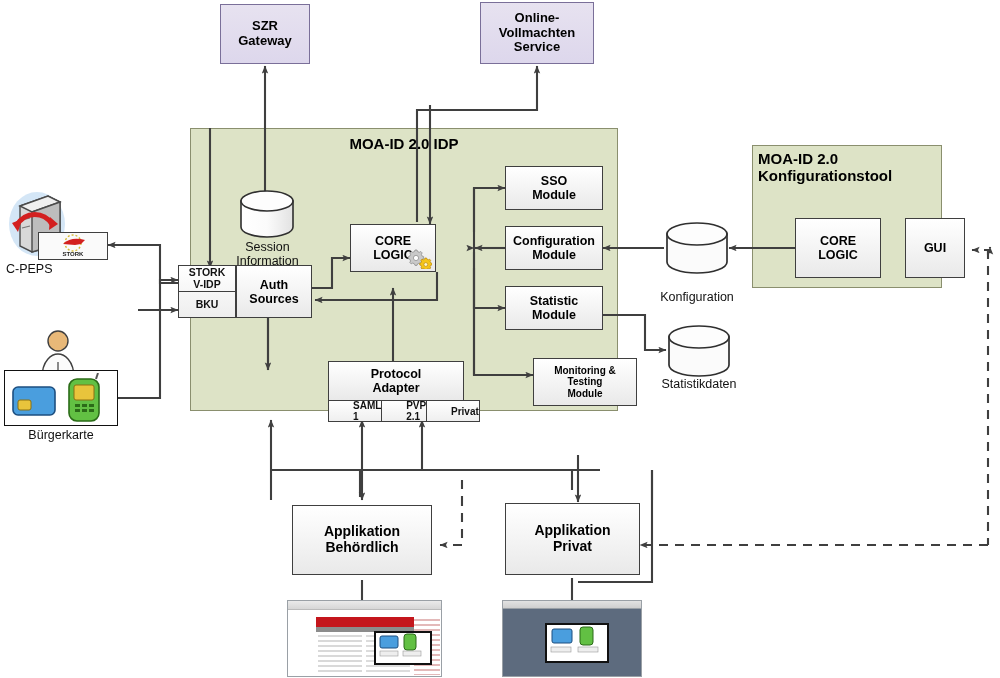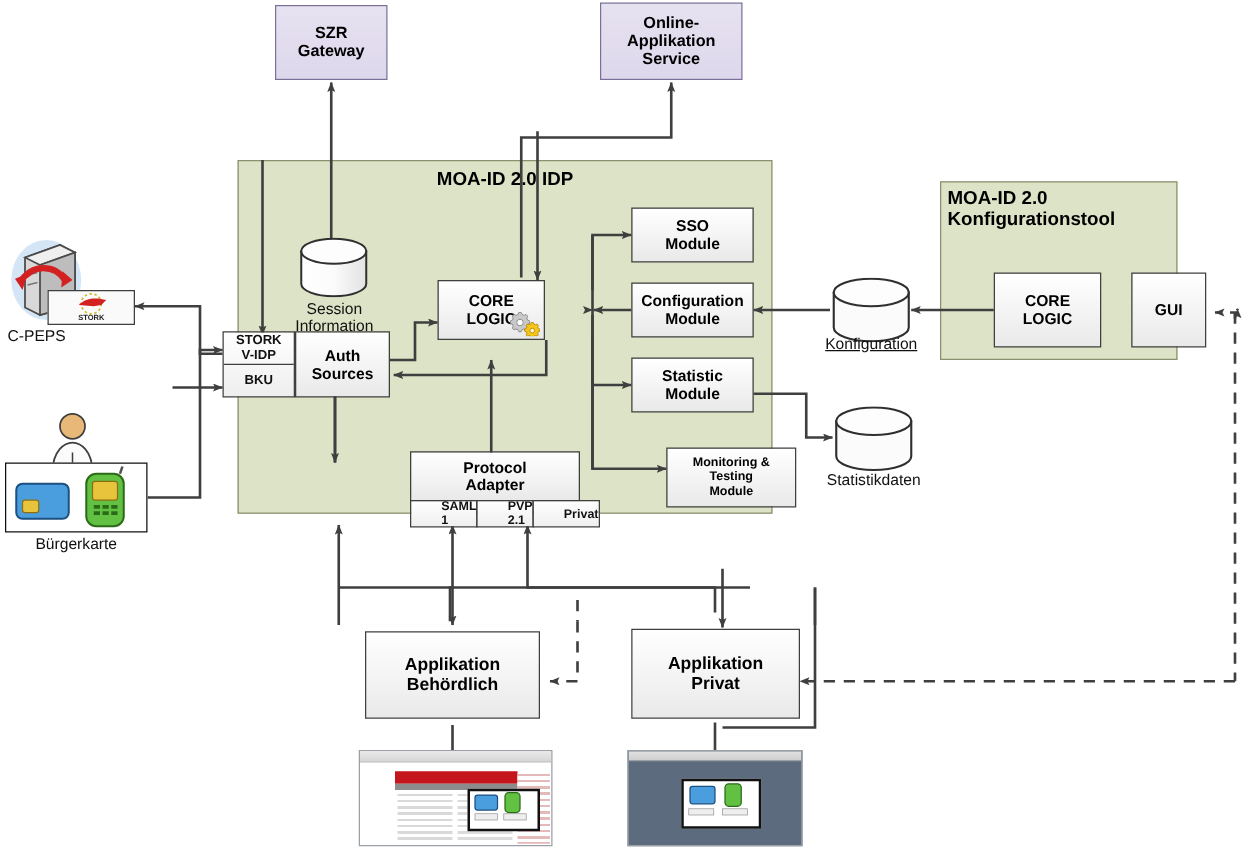--- a/index.html
+++ b/index.html
@@ -116,21 +116,21 @@
     </g>
     <g fill="none" stroke="#3f3f3f" stroke-width="2.1" stroke-dasharray="9,7">
       <path d="M988,250 L988,545"></path>
       <path d="M462,480 L462,497"></path>
     </g>
   </svg>
 
   <div class="node box purple lbl2" style="left:220px;top:4px;width:90px;height:60px;text-align:center;">SZR
 Gateway</div>
   <div class="node box purple lbl2" style="left:480px;top:2px;width:114px;height:62px;">Online-
-Applikation
+Vollmachten
 Service</div>
 
   <div class="cyl" style="left:238px;top:190px;width:58px;height:48px;">
     <svg width="58" height="48" viewBox="0 0 58 48">
       <defs>
           <linearGradient id="cg1" x1="0" y1="0" x2="1" y2="0">
         <stop offset="0" stop-color="#ffffff"></stop>
             <stop offset="0.5" stop-color="#fbfbfb"></stop>
         <stop offset="1" stop-color="#e2e2e2"></stop>
           </linearGradient>
@@ -184,21 +184,21 @@
     <div>PVP 2.1</div>
     <div>Privat</div>
   </div>
 
   <div class="cyl" style="left:664px;top:222px;width:66px;height:52px;">
     <svg width="66" height="52" viewBox="0 0 66 52">
       <path d="M3,12 L3,40 A30,11 0 0,0 63,40 L63,12 Z" fill="#fbfbfb" stroke="#2f2f2f" stroke-width="1.7"></path>
       <ellipse cx="33" cy="12" rx="30" ry="11" fill="#fdfdfd" stroke="#2f2f2f" stroke-width="1.7"></ellipse>
     </svg>
   </div>
-  <div class="cap" style="left:640px;top:268px;width:114px;text-decoration:underline;">Konfiguration</div>
+  <div class="cap" style="left:640px;top:290px;width:114px;">Konfiguration</div>
 
   <div class="cyl" style="left:666px;top:325px;width:66px;height:52px;">
     <svg width="66" height="52" viewBox="0 0 66 52">
       <path d="M3,12 L3,40 A30,11 0 0,0 63,40 L63,12 Z" fill="#fbfbfb" stroke="#2f2f2f" stroke-width="1.7"></path>
       <ellipse cx="33" cy="12" rx="30" ry="11" fill="#fdfdfd" stroke="#2f2f2f" stroke-width="1.7"></ellipse>
     </svg>
   </div>
   <div class="cap" style="left:638px;top:377px;width:122px;">Statistikdaten</div>
 
   <div class="node box lbl2" style="left:795px;top:218px;width:86px;height:60px;">CORE

